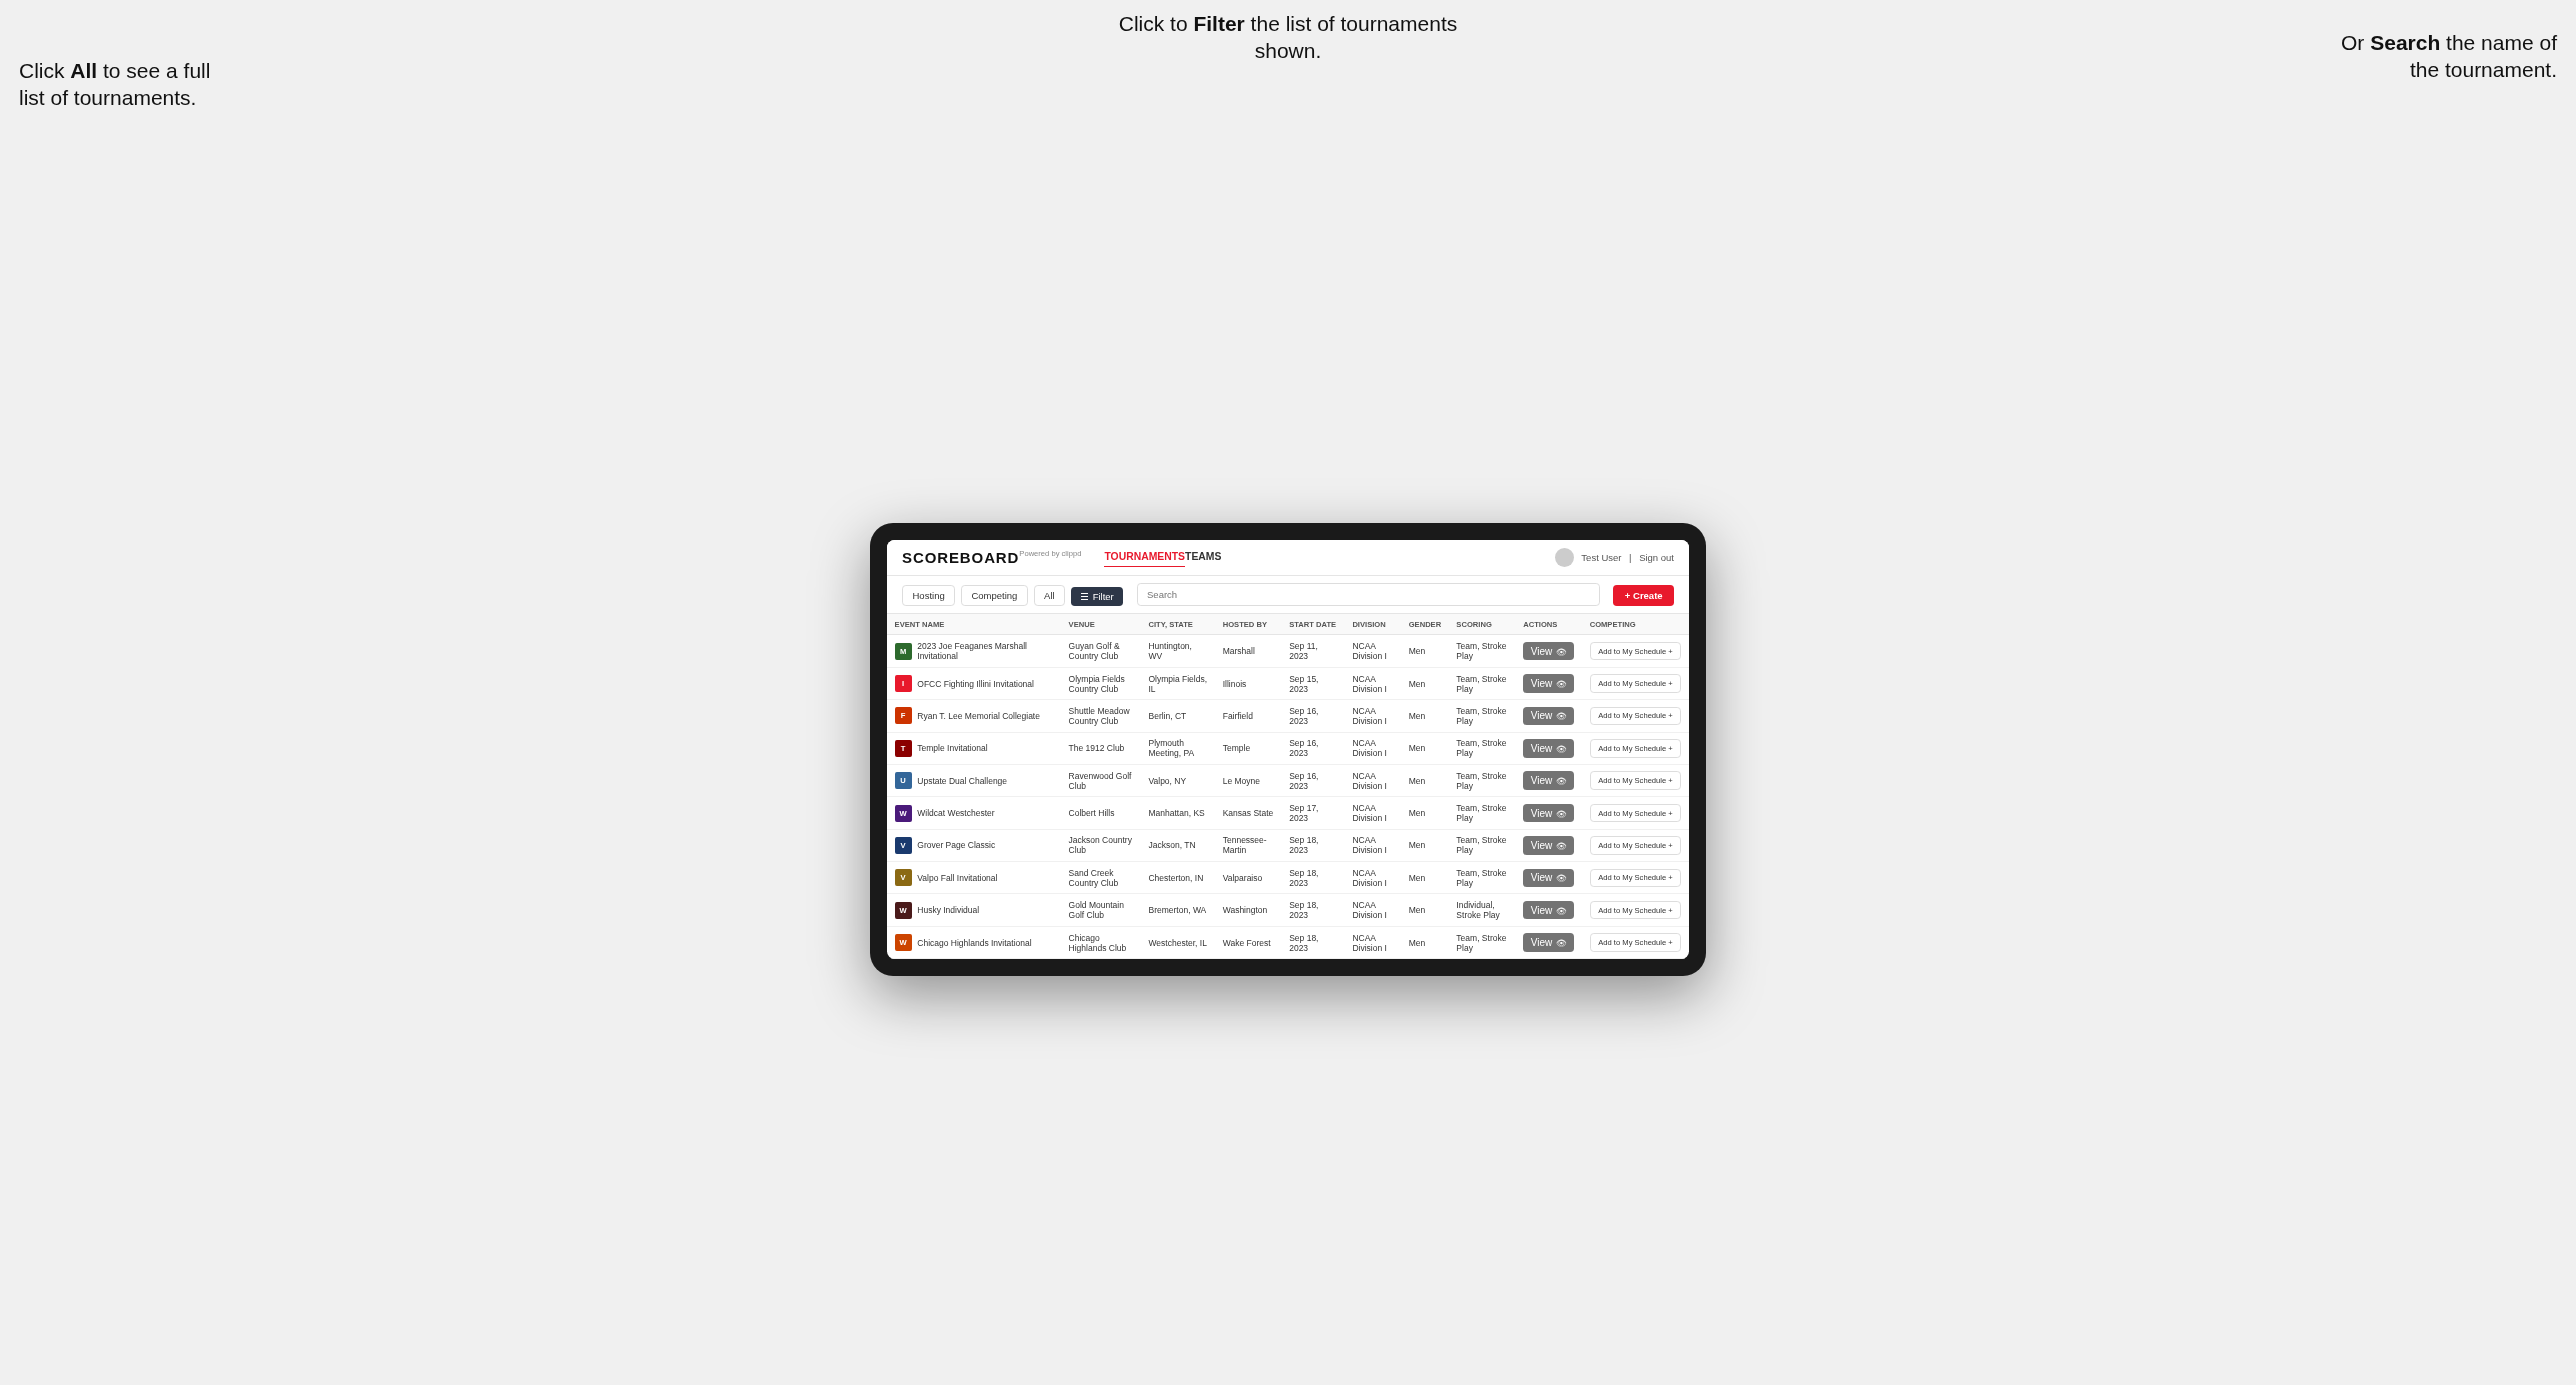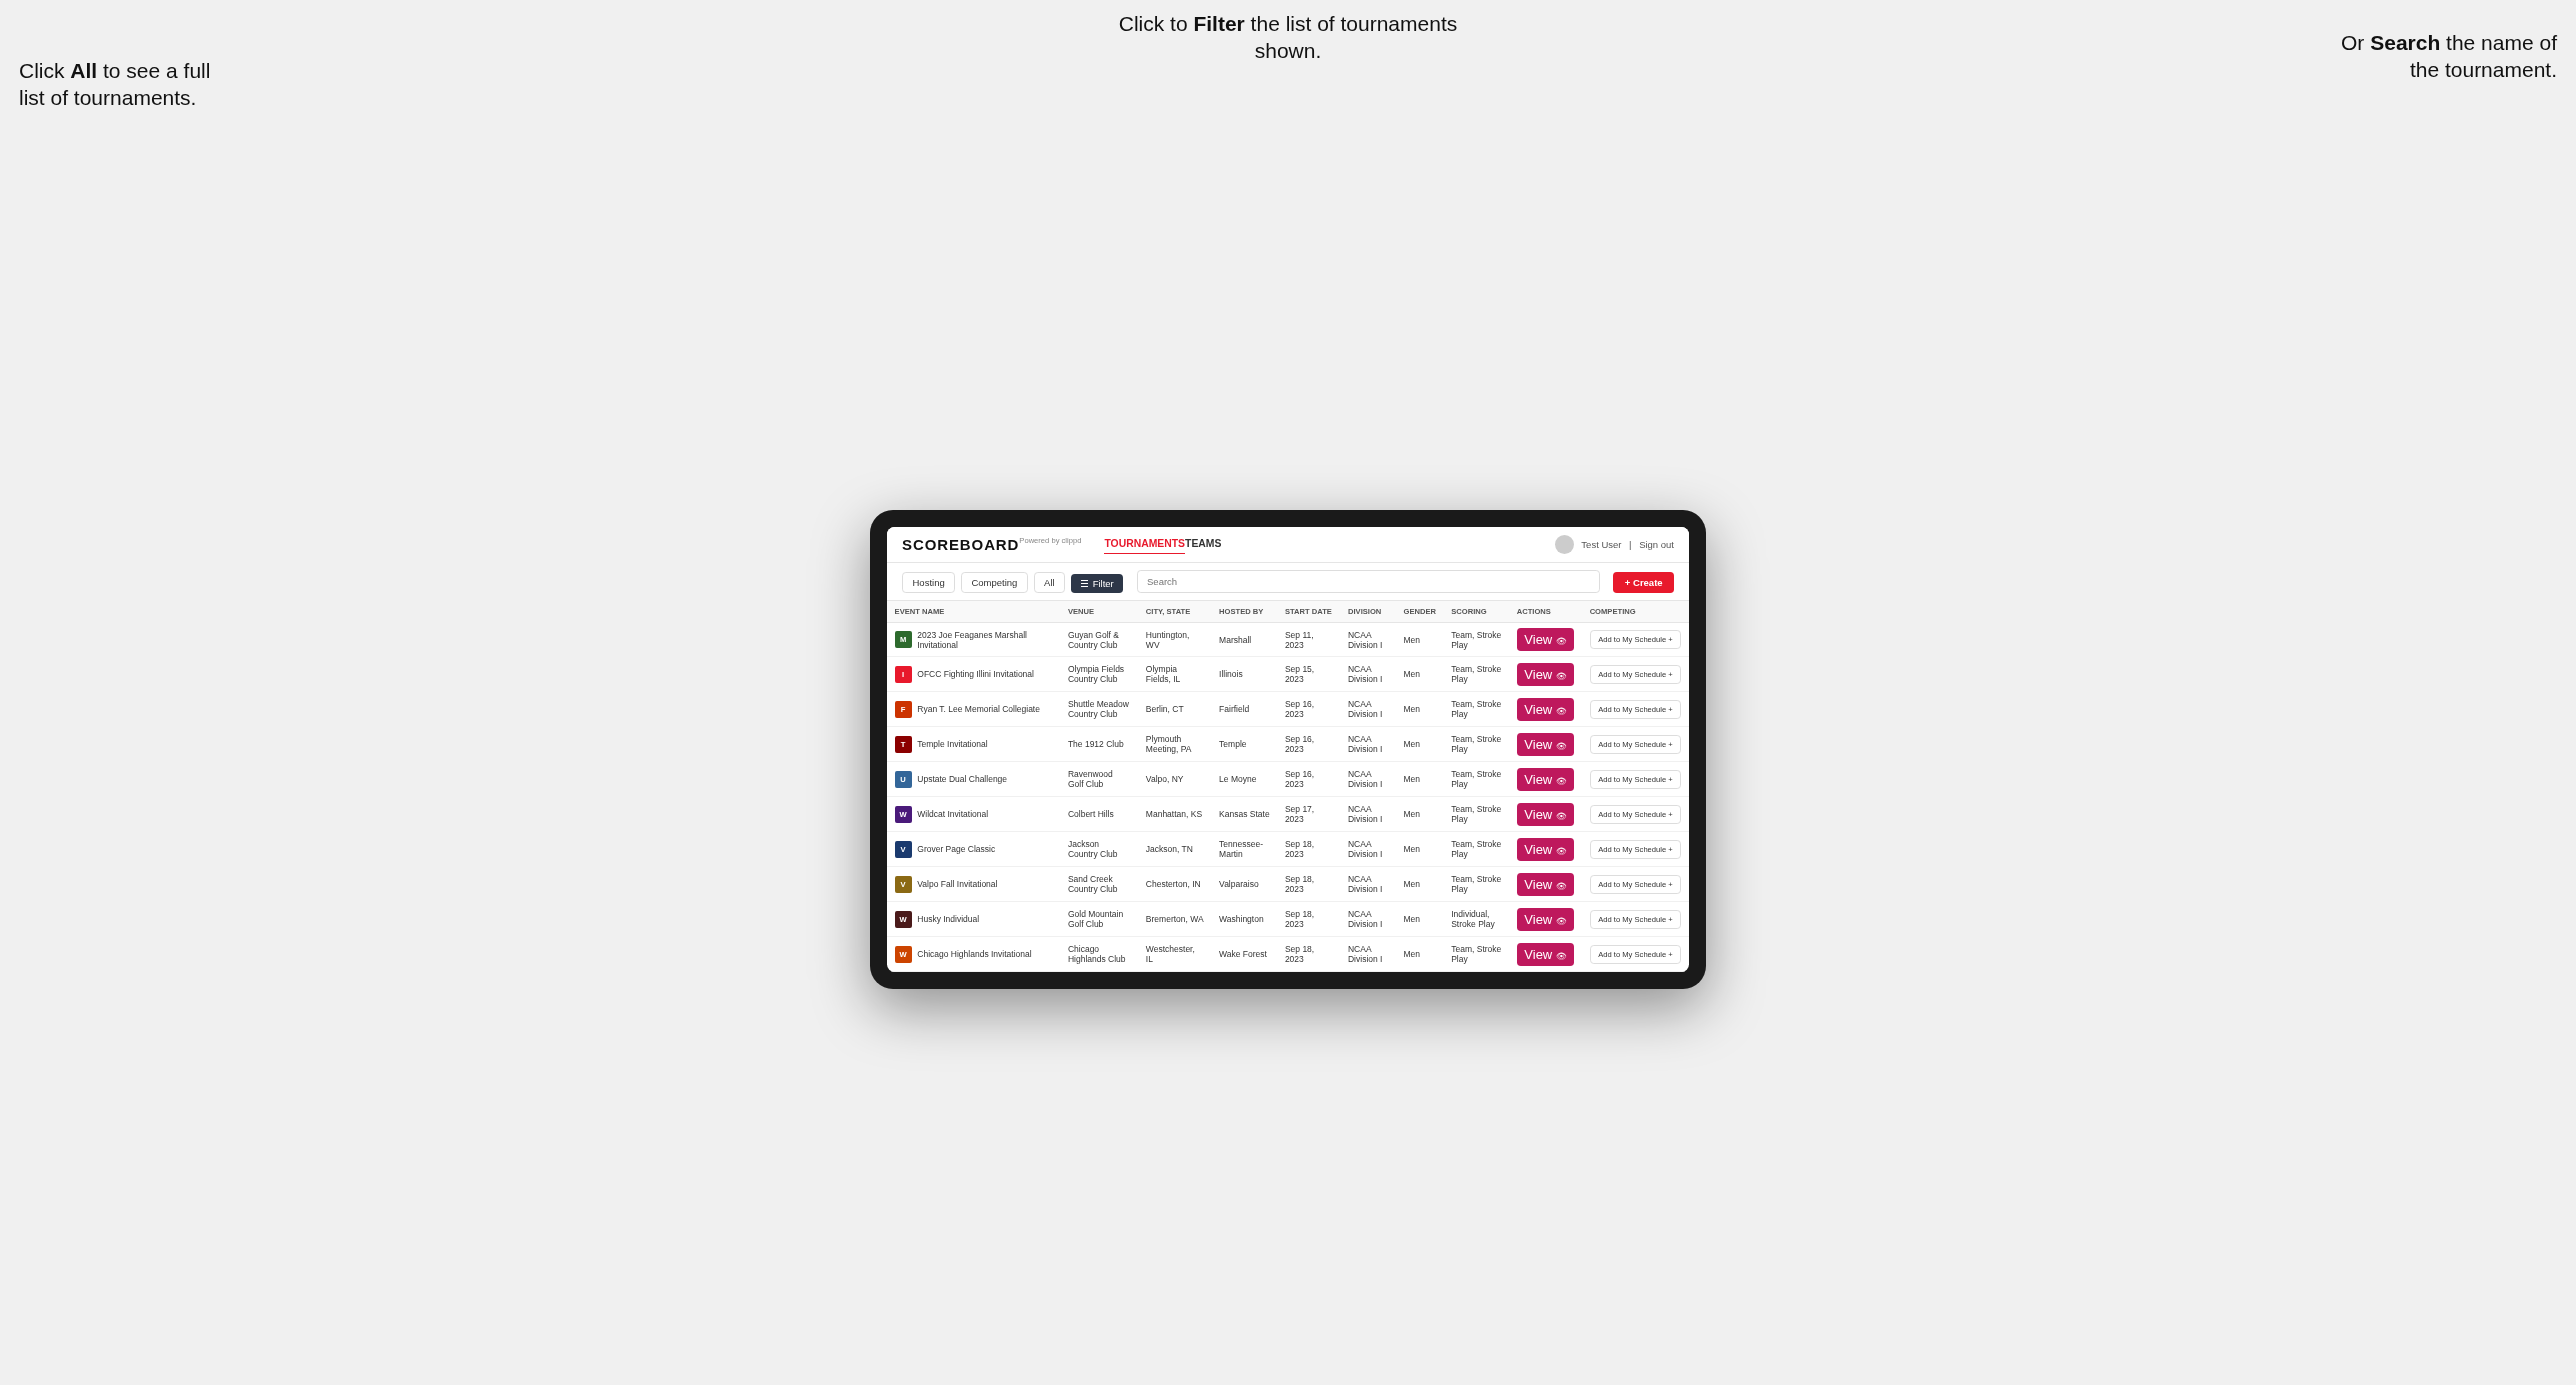--- a/index.html
+++ b/index.html
@@ -193,25 +193,25 @@
       justify-content: center;
       font-size: 7.6px;
       font-weight: bold;
       flex-shrink: 0;
     }
     .view-btn {
       display: flex;
       align-items: flex-end;
       gap: 3.8px;
       padding: 3.8px 7.6px;
-      background: #be185d;
+      background: #737373;
       color: #fff;
       border: none;
       border-radius: 3.8px;
-      font-size: 13px;
+      font-size: 10px;
       cursor: pointer;
       white-space: nowrap;
     }
     .add-schedule-btn {
       padding: 3.8px 7.6px;
       background: #fff;
       color: #333;
       border: 0.9px solid #ddd;
       border-radius: 3.8px;
       font-size: 7.6px;
@@ -400,21 +400,21 @@
       </button>
     </td>
     <td>
       <button class="add-schedule-btn">Add to My Schedule +</button>
     </td>
   </tr>
           <tr>
     <td>
       <div class="event-name-cell">
         <div class="team-logo" style="background:#4a1a7a; color:#fff;">W</div>
-        <span>Wildcat Invitational</span>
+        <span>Wildcat Westchester</span>
       </div>
     </td>
     <td>Colbert Hills</td>
     <td>Manhattan, KS</td>
     <td>Kansas State</td>
     <td>Sep 17, 2023</td>
     <td>NCAA Division I</td>
     <td>Men</td>
     <td>Team, Stroke Play</td>
     <td>

